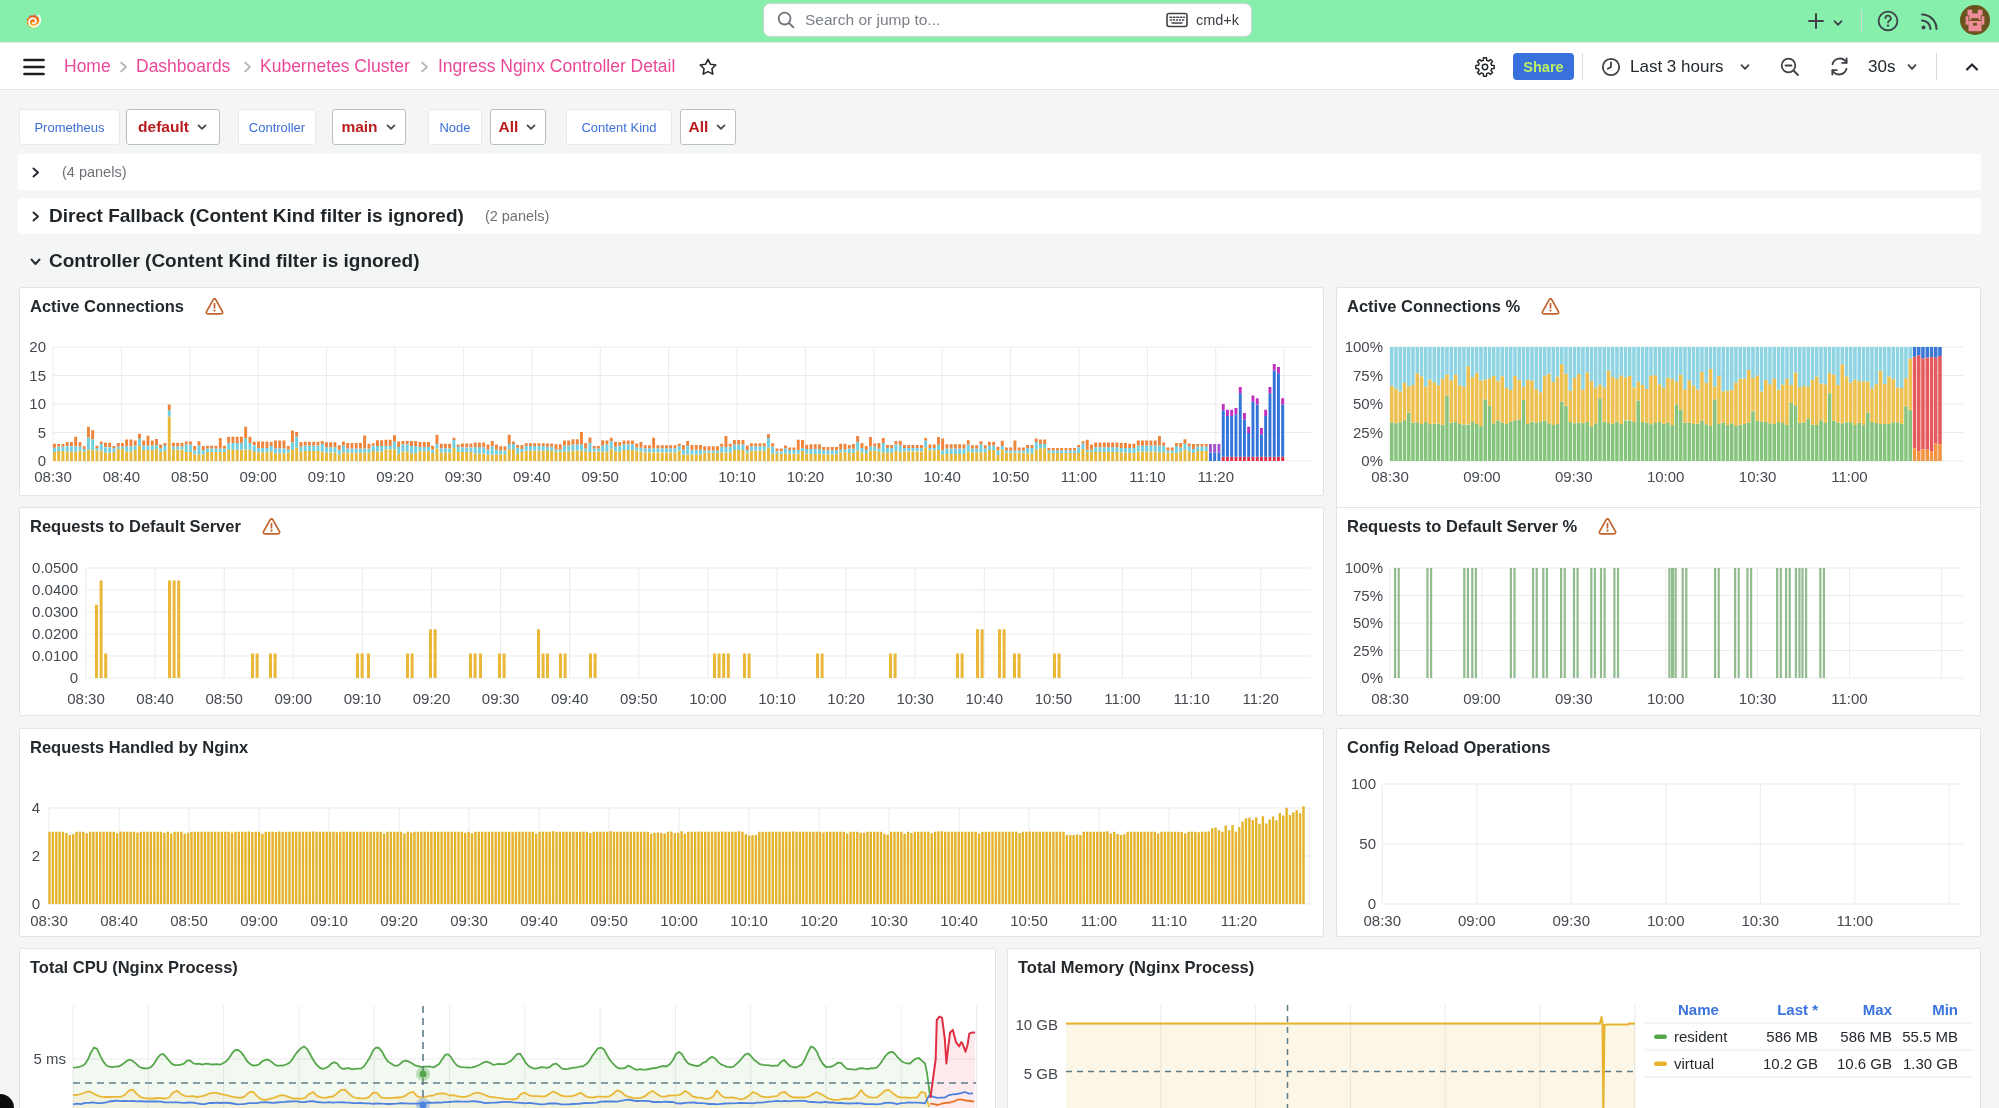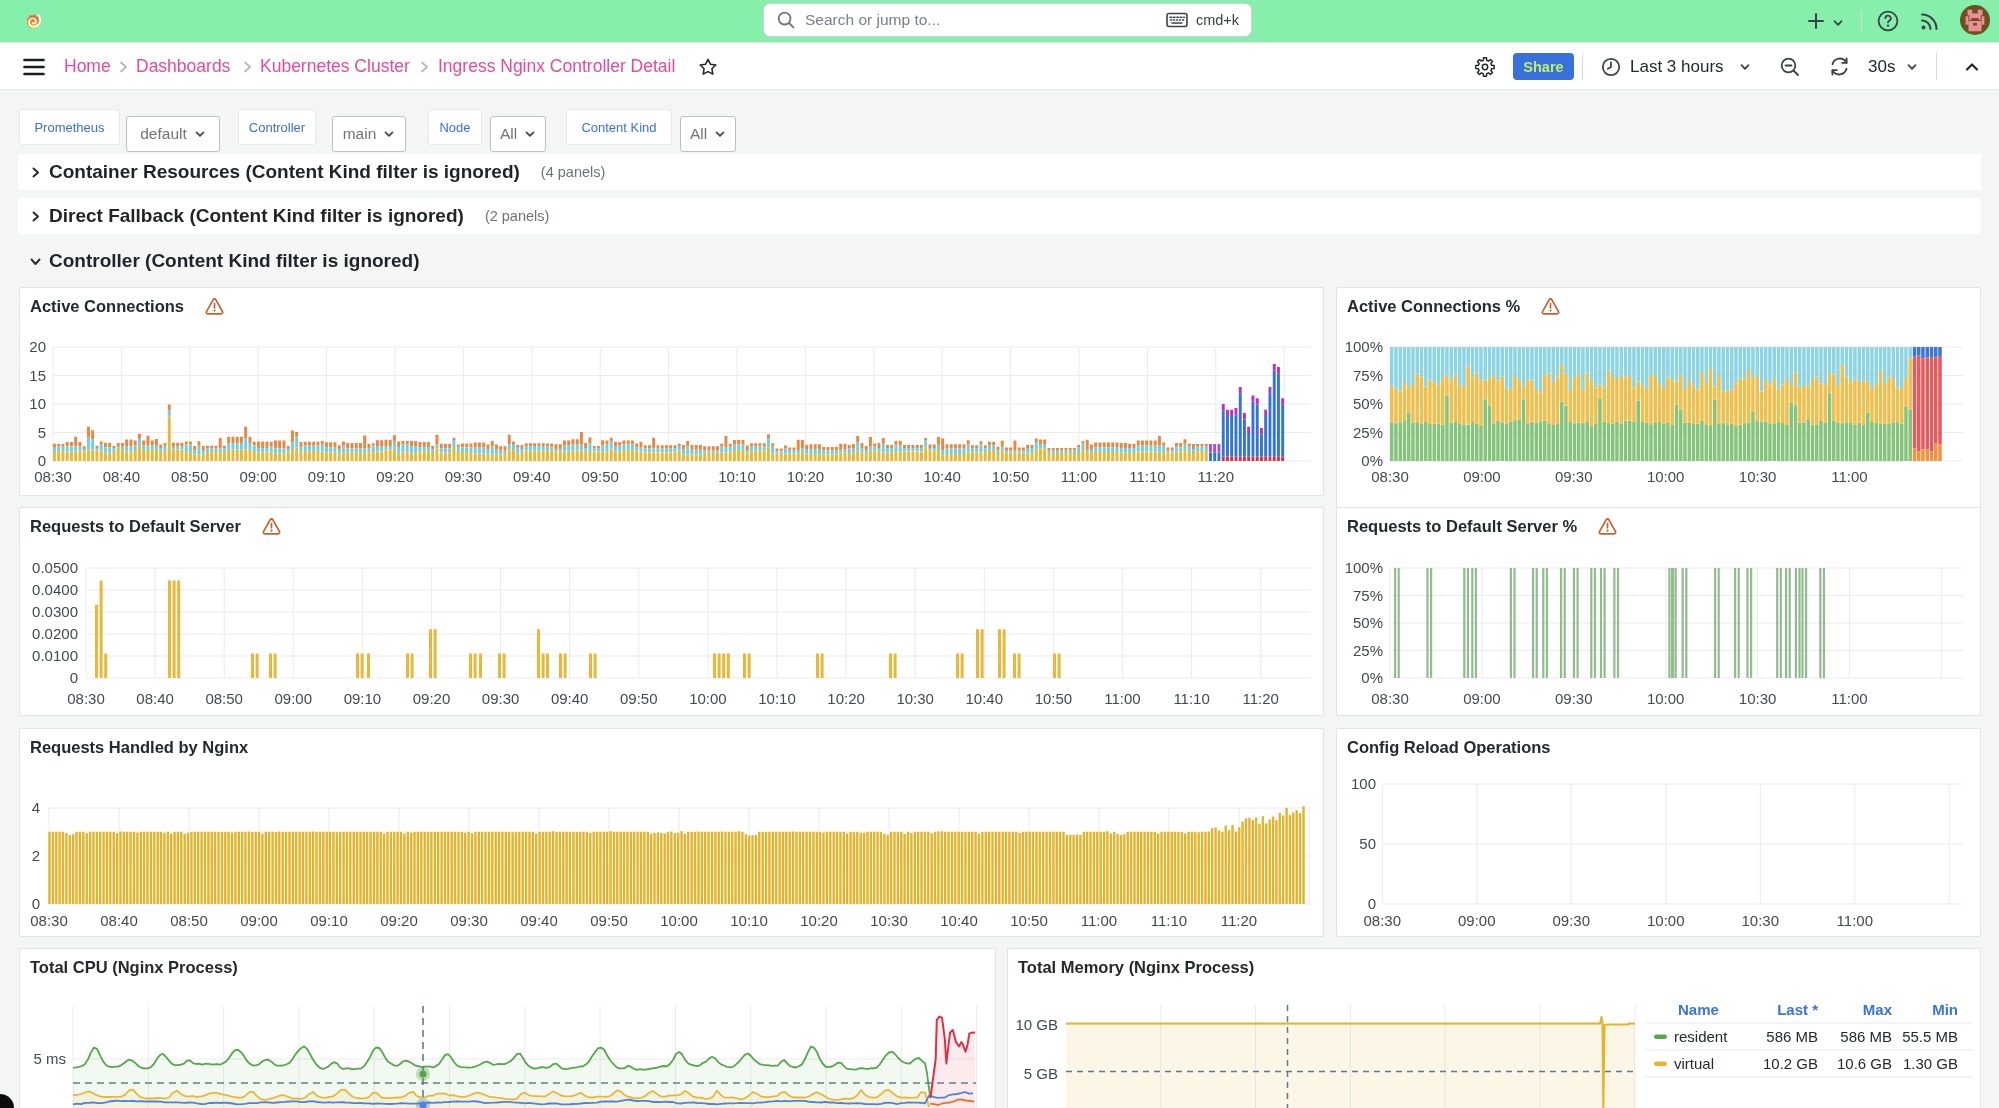--- a/index.html
+++ b/index.html
@@ -8,21 +8,21 @@
 .searchbox { position:absolute; left:763px; top:3px; width:489px; height:34px; border:1px solid #cfd1d4; border-radius:7px; background:#fff; display:flex; align-items:center; padding:0 12px; }
 .searchbox .ph { color:#7b8087; font-size:15.5px; margin-left:9px; flex:1; }
 .searchbox .ck { color:#3e4247; font-size:14.5px; margin-left:8px; }
 .vdiv { position:absolute; width:1px; background:#d8dadc; }
 .crumb { font-size:17.5px; color:#ec4899; }
 .crumbbar .it { position:absolute; top:0; height:47px; display:flex; align-items:center; }
 .share { position:absolute; left:1513px; top:10px; width:61px; height:27px; background:#3871dc; border-radius:4px; color:#bef264; font-size:14.5px; font-weight:700; display:flex; align-items:center; justify-content:center; }
 .tbtxt { font-size:17px; color:#24292e; font-weight:500; }
 .flabel,.fvalue { position:absolute; top:109px; height:36px; background:#fff; border-radius:3px; display:flex; align-items:center; justify-content:center; }
 .flabel { border:1px solid #e8e9ea; color:#3b6fd9; font-size:13px; font-weight:500; }
-.fvalue { border:1px solid #bcbfc3; color:#737373; font-size:15.5px; font-weight:400; gap:7px;margin-top:7px; }
+.fvalue { border:1px solid #bcbfc3; color:#b91c1c; font-size:15.5px; font-weight:700; gap:7px; }
 .rowstrip { position:absolute; left:18px; width:1963px; height:36px; background:#fff; border-radius:2px; display:flex; align-items:center; }
 .rowtitle { font-size:19px; font-weight:700; color:#1f2428; margin-left:8px; }
 .rowcount { font-size:14.5px; color:#6e7277; margin-left:21px; }
 .rowhead { position:absolute; left:18px; height:32px; display:flex; align-items:center; }
 .rchev { margin-left:12px; display:flex; }
 .panel { position:absolute; background:#fff; border:1px solid #e2e3e5; border-radius:2px; }
 .ptitle { position:absolute; left:10px; top:9px; font-size:16.5px; font-weight:700; color:#24292e; display:flex; align-items:center; gap:21px; white-space:nowrap; }
 .chart { position:absolute; left:0; top:0; }
 .grid line { stroke:#ebebec; stroke-width:1; }
 .axis text { font-size:15px; fill:#44494f; font-family:"Liberation Sans",sans-serif; }
@@ -185,21 +185,20 @@
 <div class="fvalue" style="left:680px;width:56px;">All<svg width="12" height="12" viewBox="0 0 12 12">
       <path d="M2.5 4.3 6 7.9 9.5 4.3" fill="none" stroke="#44484e" stroke-width="1.7" stroke-linecap="round" stroke-linejoin="round"></path>
     </svg></div>
 
 <div class="rowstrip" style="top:154px;">
     <span class="rchev">
       <svg width="11" height="11" viewBox="0 0 11 11">
         <path d="M3.5 1.5 8 5.5 3.5 9.5" fill="none" stroke="#24292e" stroke-width="1.9" stroke-linecap="round" stroke-linejoin="round"></path>
       </svg>
     </span>
-    <span class="rowtitle">Container Resources (Content Kind filter is ignored)</span>
     <span class="rowcount">(4 panels)</span>
   </div>
 <div class="rowstrip" style="top:198px;">
     <span class="rchev">
       <svg width="11" height="11" viewBox="0 0 11 11">
         <path d="M3.5 1.5 8 5.5 3.5 9.5" fill="none" stroke="#24292e" stroke-width="1.9" stroke-linecap="round" stroke-linejoin="round"></path>
       </svg>
     </span>
     <span class="rowtitle">Direct Fallback (Content Kind filter is ignored)</span>
     <span class="rowcount">(2 panels)</span>

